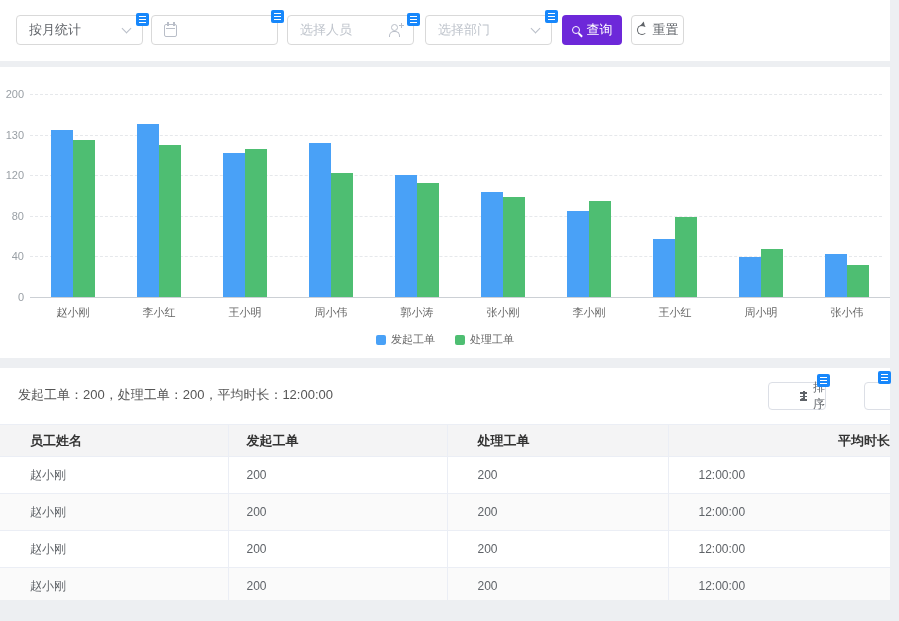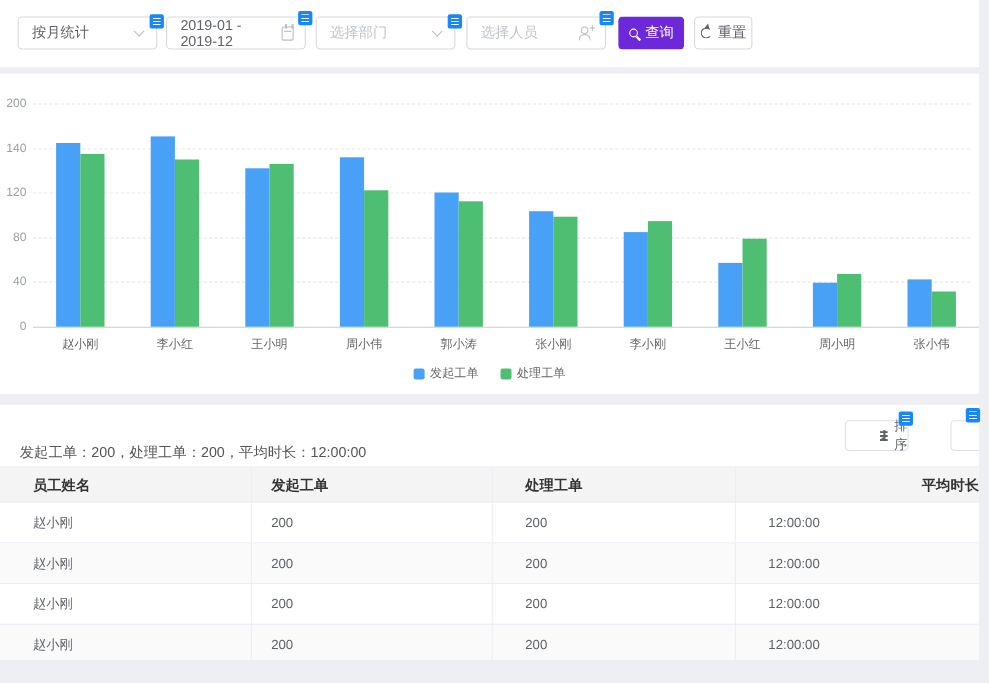--- a/index.html
+++ b/index.html
@@ -67,21 +67,21 @@
   .bars { position: absolute; left: 30px; top: 27px; width: 860px; height: 203px; display: flex; align-items: flex-end; }
   .group { flex: 1; display: flex; justify-content: center; align-items: flex-end; }
   .bar { width: 22px; }
   .xlabels { position: absolute; left: 30px; top: 238px; width: 860px; display: flex; }
   .xlabel { flex: 1; text-align: center; font-size: 11px; color: #666; }
   .legend { position: absolute; top: 265px; left: 0; width: 890px; display: flex; justify-content: center; gap: 20px; }
   .legend-item { display: flex; align-items: center; gap: 5px; font-size: 11px; color: #666; cursor: pointer; }
   .swatch { width: 10px; height: 10px; border-radius: 2px; }
 
   
-  .summary { position: absolute; left: 18px; top: 18px; font-size: 13px; color: #555; margin-top: 16px; }
+  .summary { position: absolute; left: 18px; top: 18px; font-size: 13px; color: #555; }
   .mini-btn { position: absolute; height: 28px; border: 1px solid #dcdfe6; border-radius: 4px; background: #fff;
               color: #5f6368; font-size: 12px; display: flex; align-items: center; justify-content: center; gap: 6px; cursor: pointer; padding-left: 32px; }
   #btn-sort { left: 768px; top: 14px; width: 58px; }
   #btn-export { left: 864px; top: 14px; width: 56px; font-family: Liberation Serif, serif; }
   .sort-ic { position: relative; width: 13px; height: 11px; }
   .sort-ic::before { content:""; position:absolute; left:2px; top:0; width:1.5px; height:8px; background:#5f6368; }
   .sort-ic::after { content:""; position:absolute; left:0; top:7px; border:2.5px solid transparent; border-top:3.5px solid #5f6368; }
   .sort-ic i { position:absolute; right:0; top:1px; width:7px; height:9px;
                background: repeating-linear-gradient(to bottom, #5f6368 0, #5f6368 1.5px, transparent 1.5px, transparent 3.5px); }
   .export-ic { position: relative; width: 11px; height: 12px; }
@@ -105,33 +105,32 @@
 </head>
 <body>
 
 <div class="card" id="card-toolbar">
   <div class="toolbar">
     <div class="ctrl" id="sel-stat">
       <span>按月统计</span>
       <span class="chev"></span>
     </div>
     <div class="ctrl" id="date-range">
-      <span>2019-01 - 2019-12</span>
       <span class="cal"></span>
-    </div>
-    <div class="ctrl" id="sel-dept">
-      <span>选择部门</span>
-      <span class="chev"></span>
     </div>
     <div class="ctrl" id="inp-person">
       <span>选择人员</span>
       <span class="person">
           <i class="plus-h"></i>
           <i class="plus-v"></i>
         </span>
+    </div>
+    <div class="ctrl" id="sel-dept">
+      <span>选择部门</span>
+      <span class="chev"></span>
     </div>
     <div class="btn" id="btn-query">
       <span class="magnifier"></span>
       <span>查询</span>
     </div>
     <div class="btn" id="btn-reset">
       <span class="refresh"></span>
       <span>重置</span>
     </div>
   </div>
@@ -140,21 +139,21 @@
 <div class="card" id="card-chart">
   <div id="chart">
       <div class="ytick" style="top: 224px;">0</div>
       <div class="gridline" style="top: 189.4px;"></div>
       <div class="ytick" style="top: 183.4px;">40</div>
       <div class="gridline" style="top: 148.8px;"></div>
       <div class="ytick" style="top: 142.8px;">80</div>
       <div class="gridline" style="top: 108.2px;"></div>
       <div class="ytick" style="top: 102.2px;">120</div>
       <div class="gridline" style="top: 67.6px;"></div>
-      <div class="ytick" style="top: 61.6px;">140</div>
+      <div class="ytick" style="top: 61.6px;">130</div>
       <div class="gridline" style="top: 27px;"></div>
       <div class="ytick" style="top: 21px;">200</div>
       <div class="axisline"></div>
       <div class="bars">
         <div class="group">
           <div class="bar" style="height: 167.475px; background: rgb(73, 161, 247);"></div>
           <div class="bar" style="height: 157.325px; background: rgb(78, 190, 114);"></div>
         </div>
         <div class="group">
           <div class="bar" style="height: 172.55px; background: rgb(73, 161, 247);"></div>

